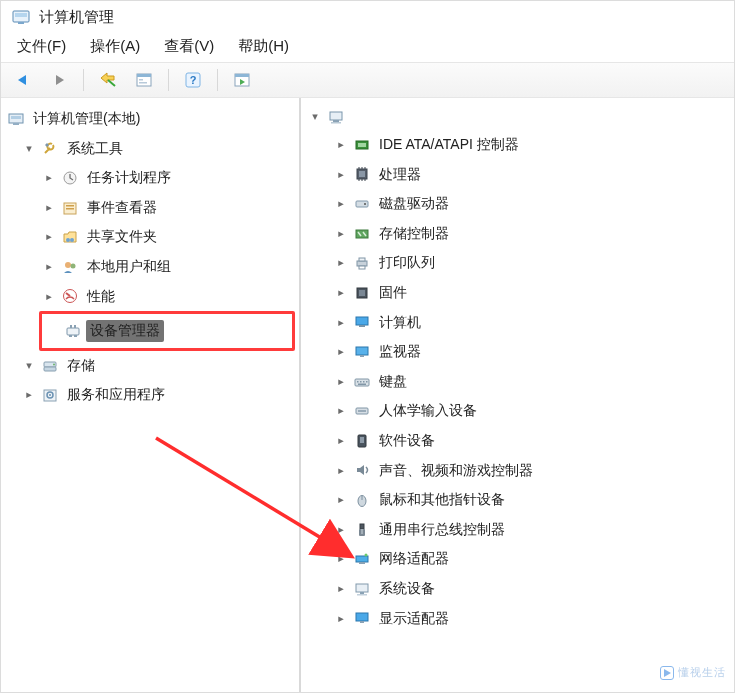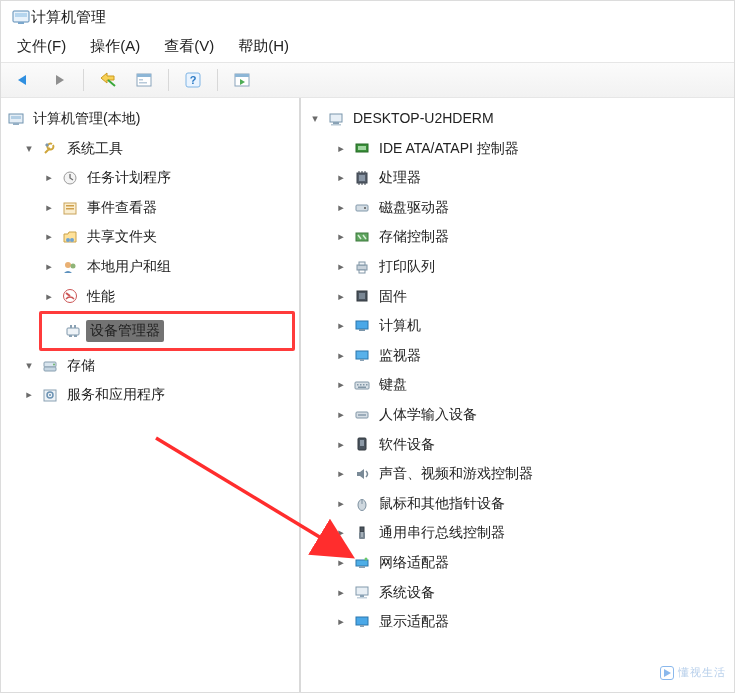--- a/index.html
+++ b/index.html
@@ -7,21 +7,21 @@
     margin: 0; padding: 0;
     font-family: "Microsoft YaHei", "Segoe UI", Tahoma, sans-serif;
     font-size: 14px;
     color: #222;
     background: #fff;
     width: 735px; height: 693px;
     overflow: hidden;
   }
   .window { display: flex; flex-direction: column; height: 100%; border: 1px solid #dcdcdc; }
   .titlebar {
-    display: flex; align-items: center; gap: 0;
+    display: flex; align-items: center; gap: 8px;
     padding: 6px 8px 2px 10px;
     font-size: 15px;
   }
   .titlebar .ticon {
     width: 20px; height: 20px; display: inline-flex; align-items: center; justify-content: center;
   }
   .menubar {
     display: flex; gap: 24px; padding: 8px 16px 6px 16px;
     font-size: 15px;
     text-align: center;
@@ -293,21 +293,20 @@
         <li>
           <div class="ti">
             <span class="chev">▾</span>
             <span class="nicon">
                 <svg width="16" height="16">
                   <rect x="2" y="3" width="12" height="8" fill="#e7eff6" stroke="#7a96ac"></rect>
                   <rect x="5" y="11" width="6" height="2" fill="#8aa2b5"></rect>
                   <rect x="3" y="13" width="10" height="1.5" fill="#b7c8d4"></rect>
                 </svg>
               </span>
-            <span class="label">DESKTOP-U2HDERM</span>
           </div>
           <ul style="padding-left:26px;">
             <li>
                 <div class="ti">
                   <span class="chev">▸</span>
                   <span class="nicon">
                     <svg width="16" height="16">
                       <rect x="2" y="4" width="12" height="8" fill="#3a8f3a" stroke="#276b27"></rect>
                       <rect x="4" y="6" width="8" height="4" fill="#a2d6a2"></rect>
                     </svg>

